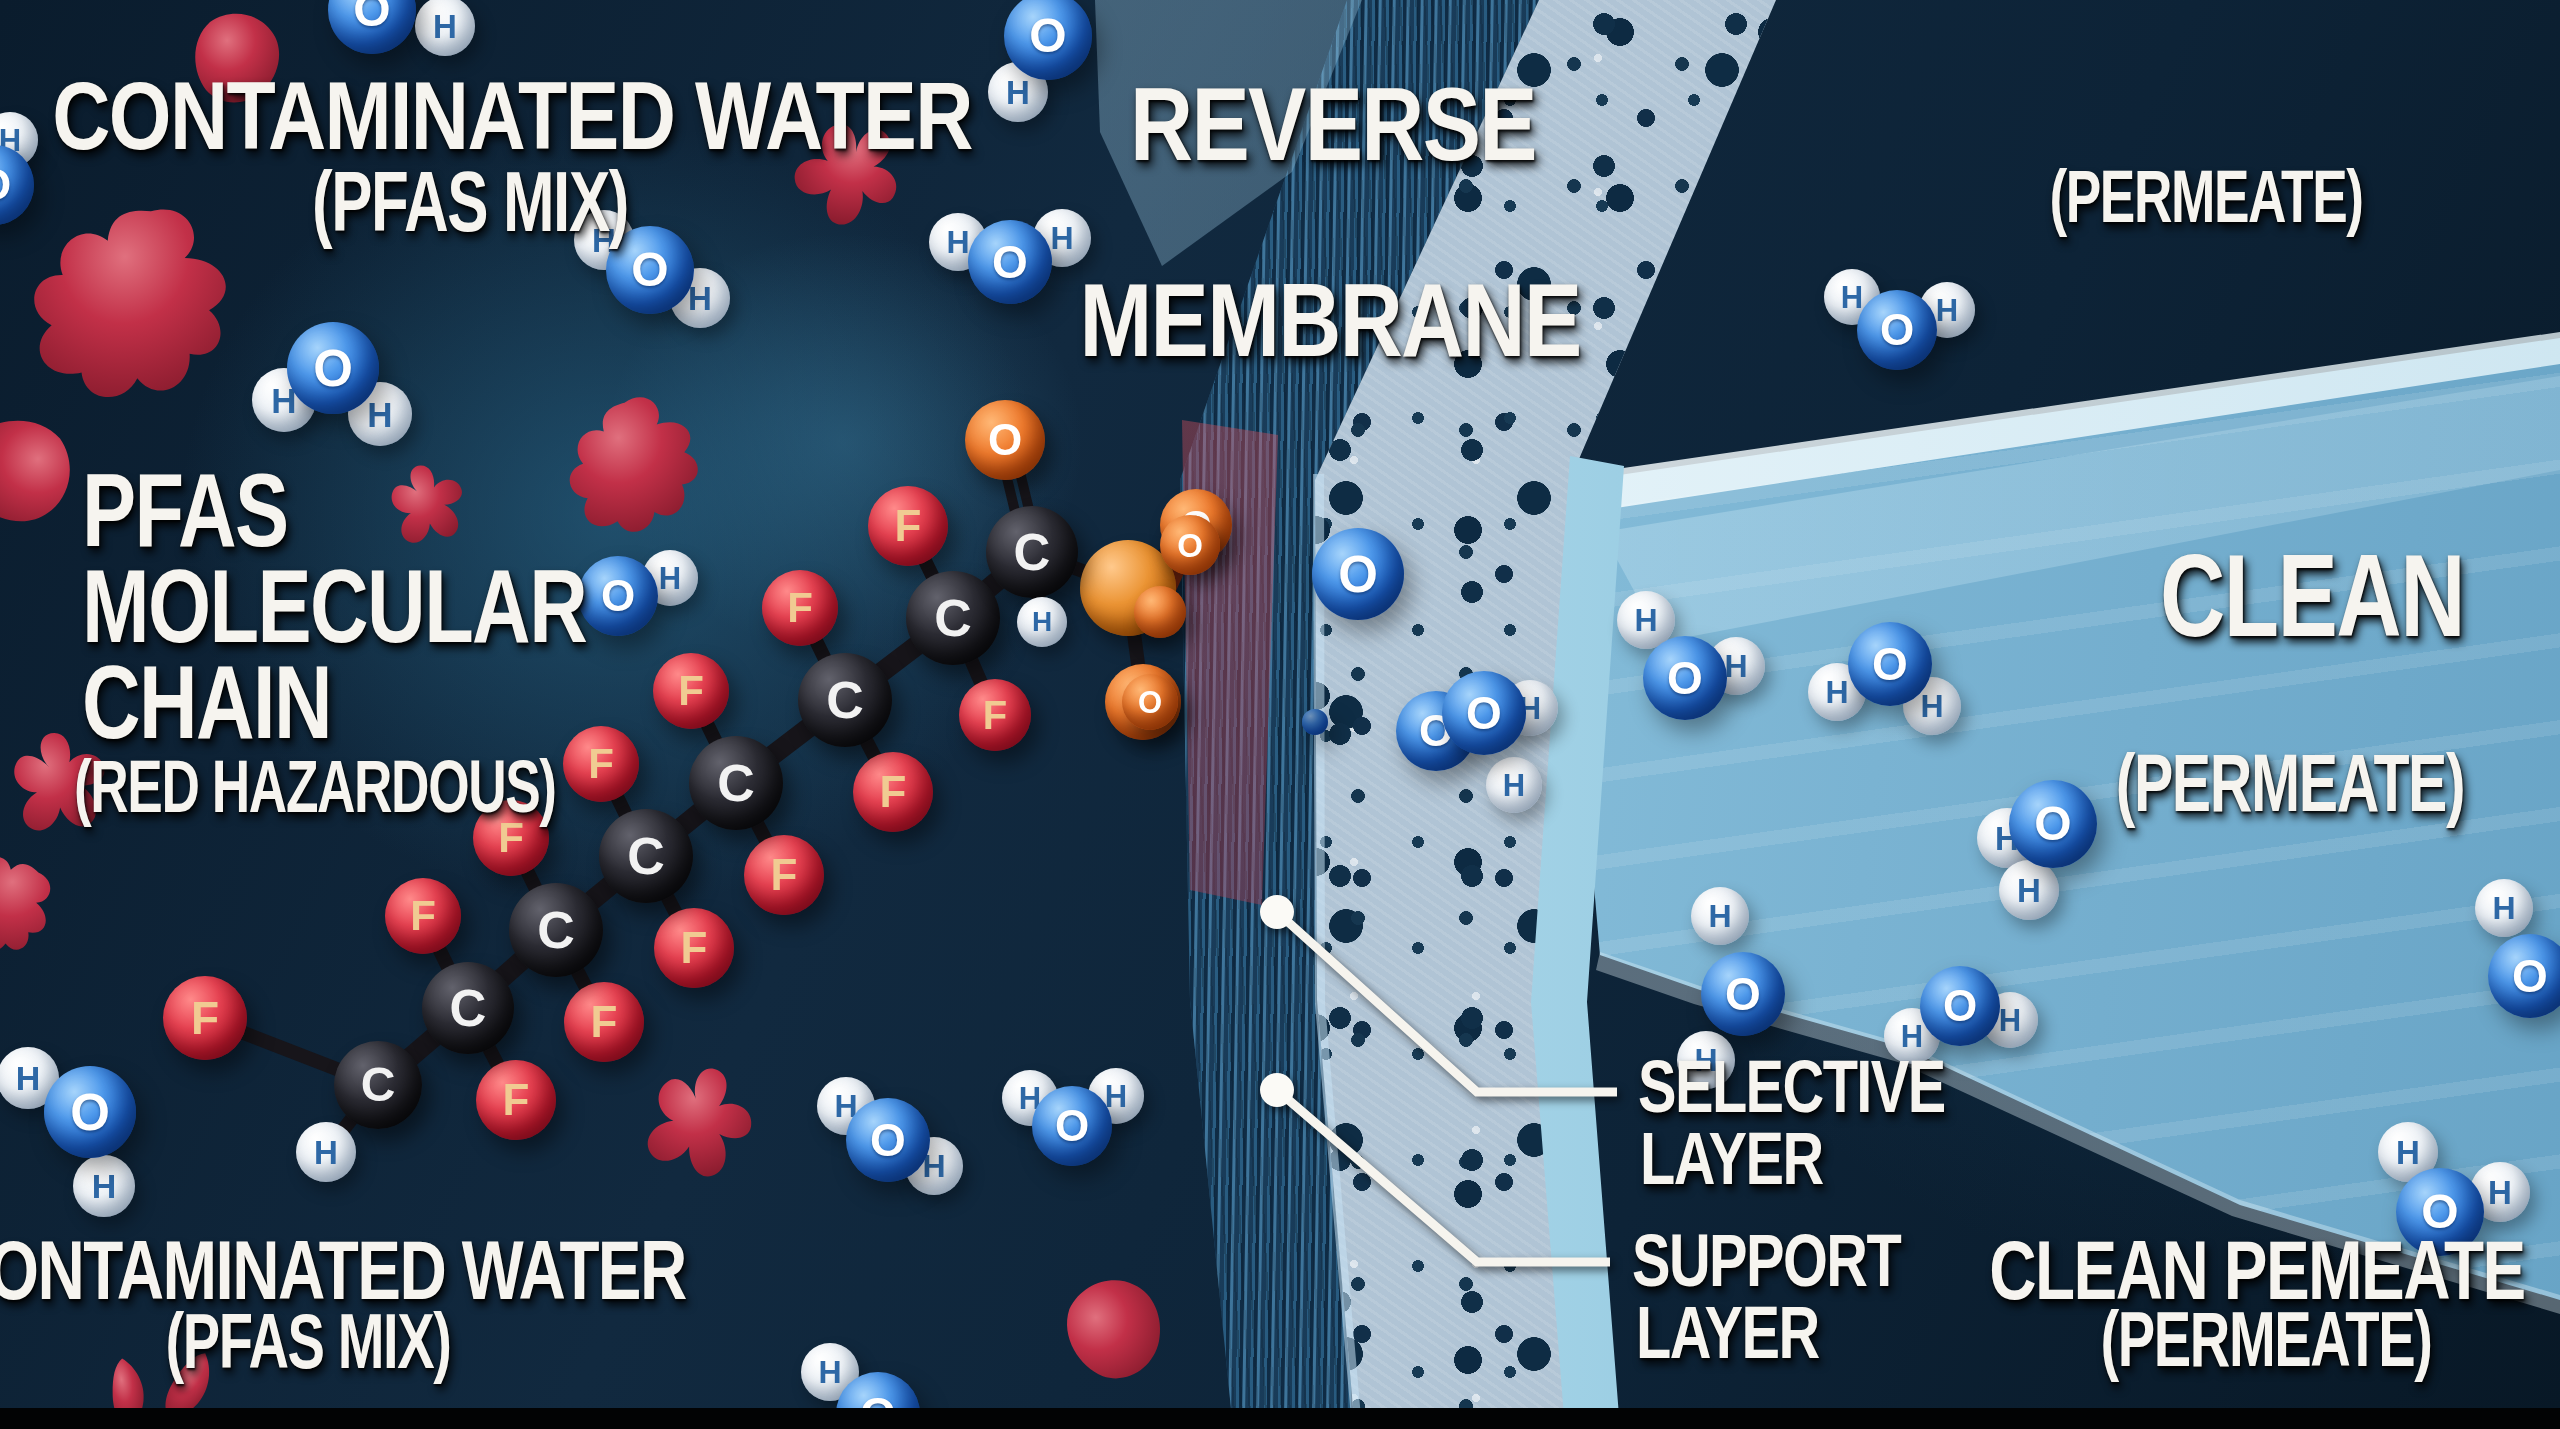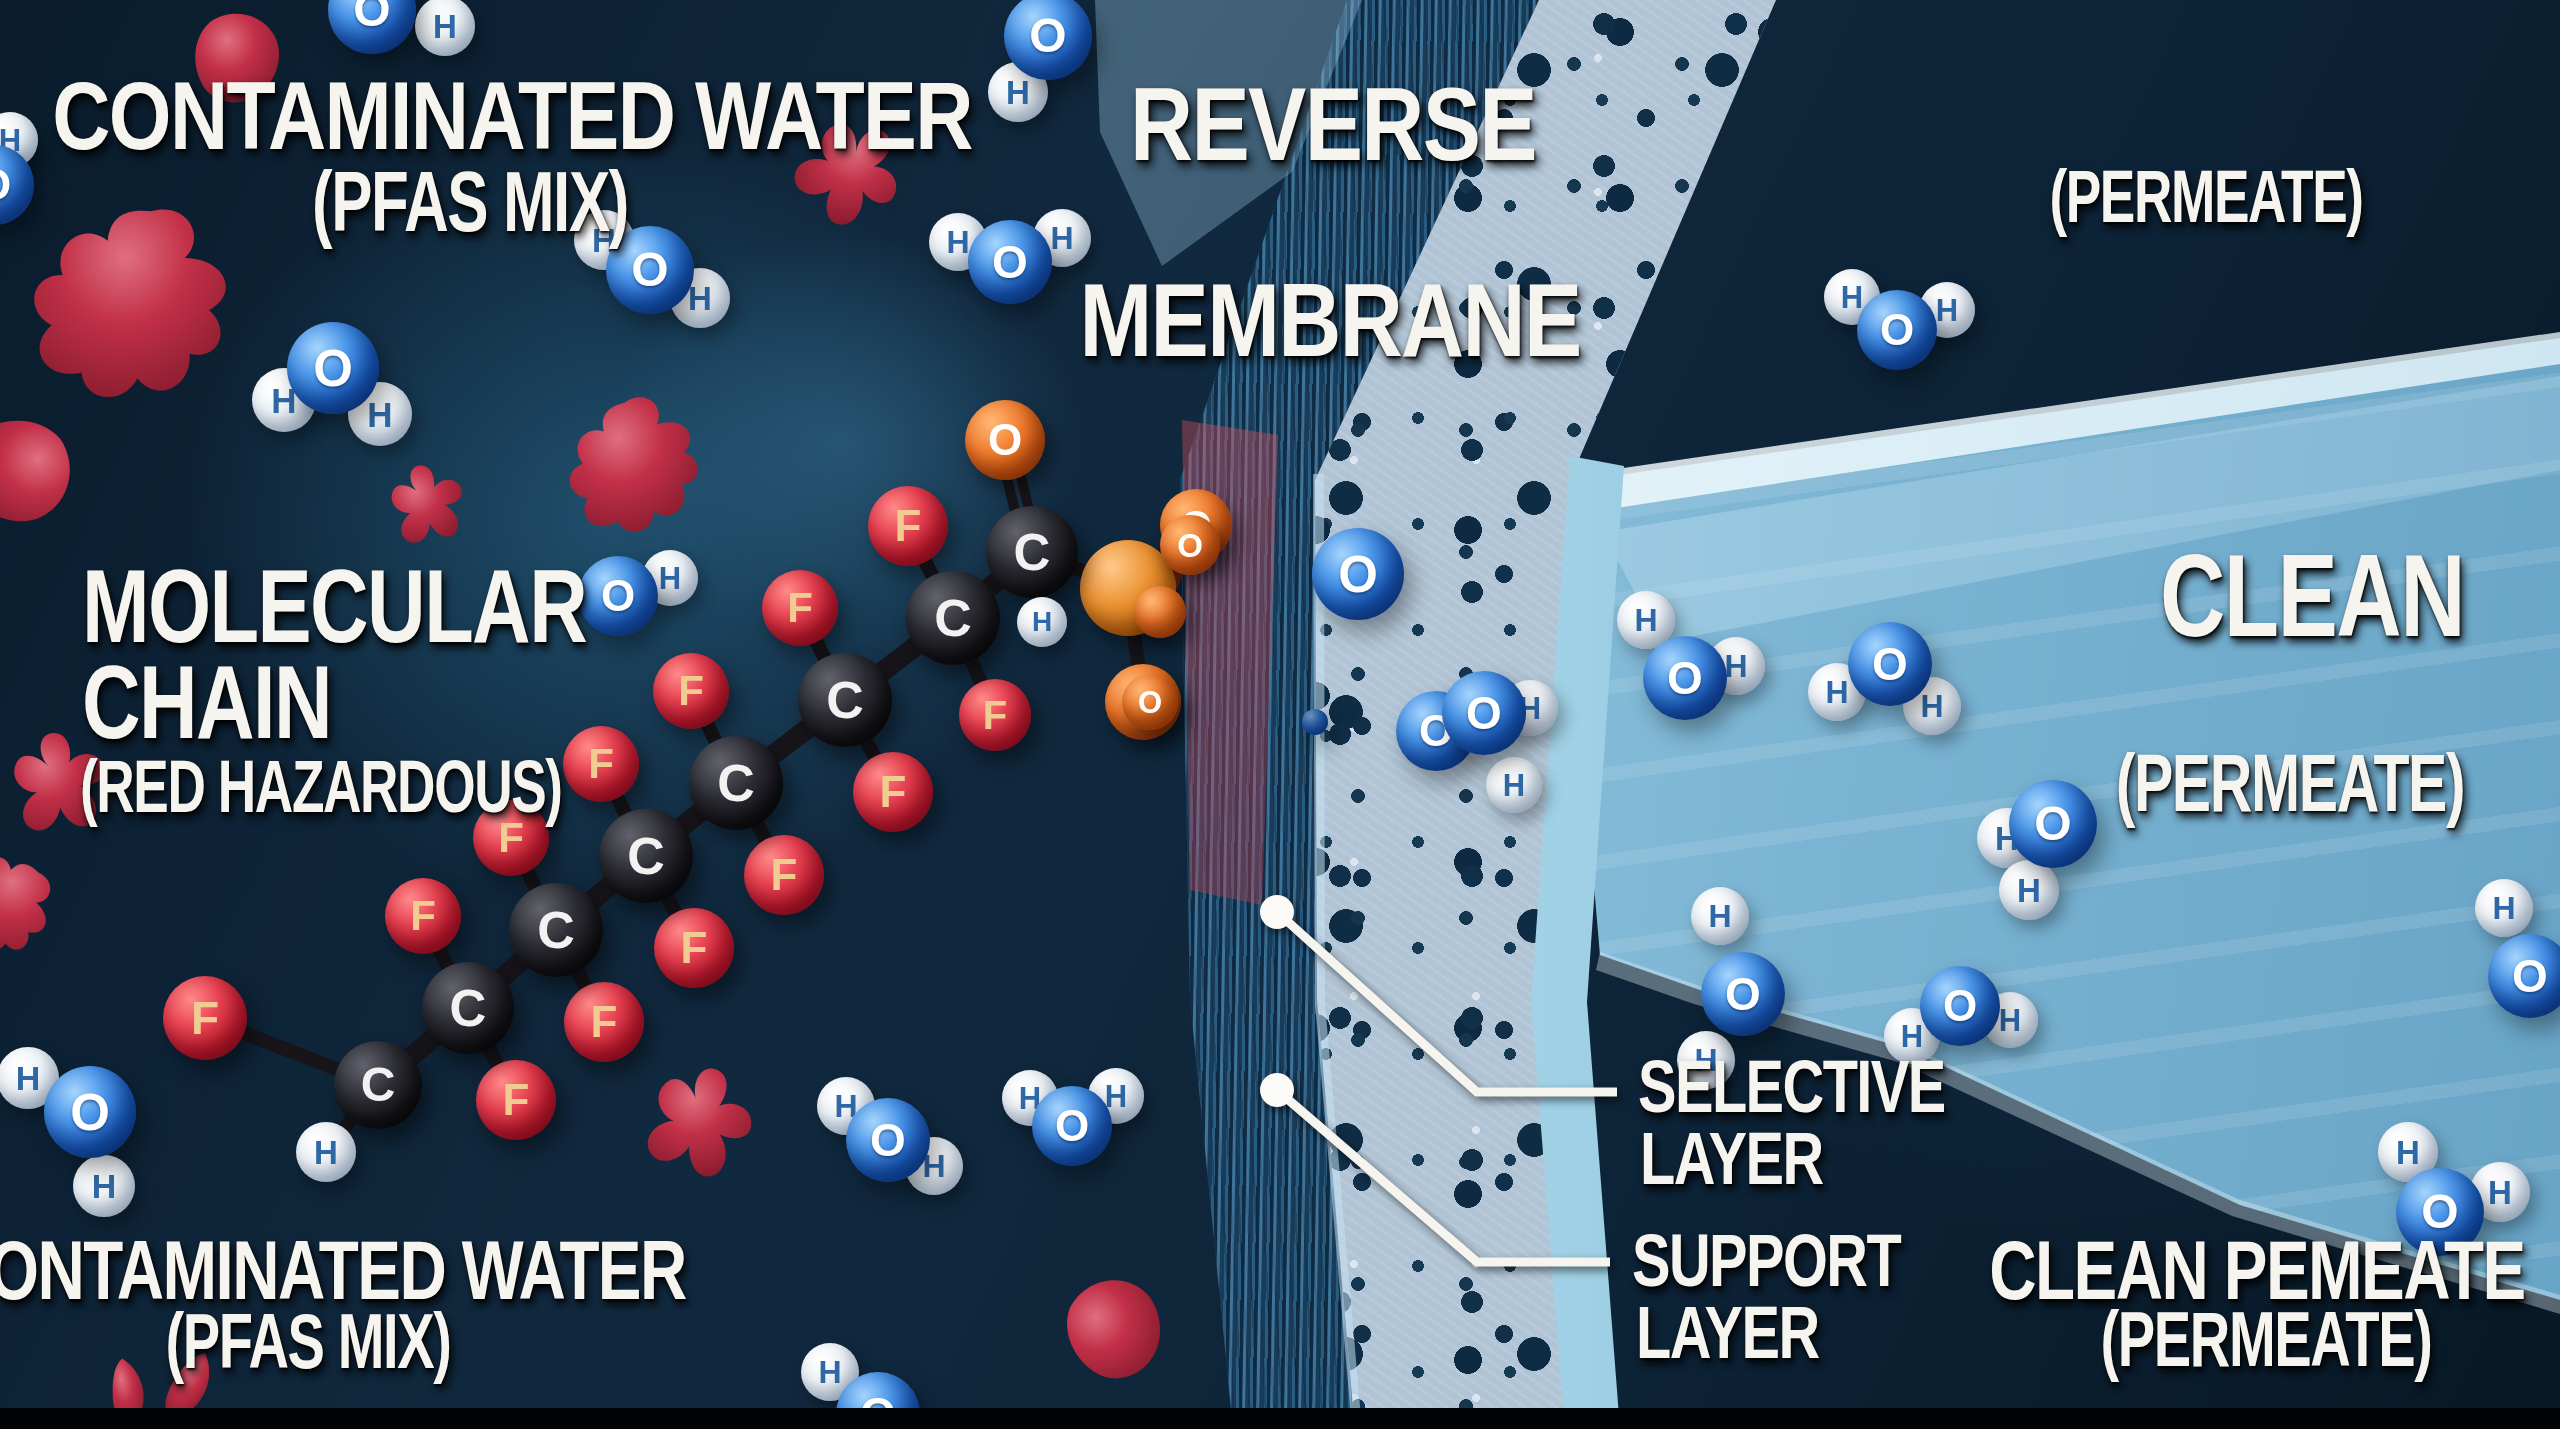--- a/index.html
+++ b/index.html
@@ -452,23 +452,24 @@
   </svg>
 
   <div class="lbl center cx84" style="left:512px;top:68px;font-size:96px;"><span>CONTAMINATED WATER</span></div>
   <div class="lbl center cx72" style="left:470px;top:158px;font-size:86px;"><span>(PFAS MIX)</span></div>
 
   <div class="lbl center cx84" style="left:1333px;top:72px;font-size:104px;text-align:right;"><span>REVERSE</span></div>
   <div class="lbl center cx84" style="left:1330px;top:268px;font-size:104px;"><span>MEMBRANE</span></div>
 
   <div class="lbl center cx72" style="left:2206px;top:160px;font-size:74px;"><span>(PERMEATE)</span></div>
 
+  <div class="lbl ol cx78" style="left:82px;top:458px;font-size:104px;"><span>PFAS</span></div>
   <div class="lbl ol cx78" style="left:82px;top:554px;font-size:104px;"><span>MOLECULAR</span></div>
   <div class="lbl ol cx78" style="left:82px;top:650px;font-size:104px;"><span>CHAIN</span></div>
-  <div class="lbl ol cx72" style="left:80px;top:750px;font-size:74px;"><span>(RED HAZARDOUS)</span></div>
+  <div class="lbl ol cx72" style="left:74px;top:750px;font-size:74px;"><span>(RED HAZARDOUS)</span></div>
 
   <div class="lbl center cx78" style="left:2312px;top:538px;font-size:116px;"><span>CLEAN</span></div>
   <div class="lbl center cx72" style="left:2290px;top:742px;font-size:82px;"><span>(PERMEATE)</span></div>
 
   <div class="lbl ol cx78" style="left:1638px;top:1050px;font-size:74px;"><span>SELECTIVE</span></div>
   <div class="lbl ol cx78" style="left:1640px;top:1122px;font-size:74px;"><span>LAYER</span></div>
   <div class="lbl ol cx78" style="left:1632px;top:1224px;font-size:74px;"><span>SUPPORT</span></div>
   <div class="lbl ol cx78" style="left:1636px;top:1296px;font-size:74px;"><span>LAYER</span></div>
 
   <div class="lbl center cx78" style="left:314px;top:1228px;font-size:84px;"><span>CONTAMINATED WATER</span></div>

